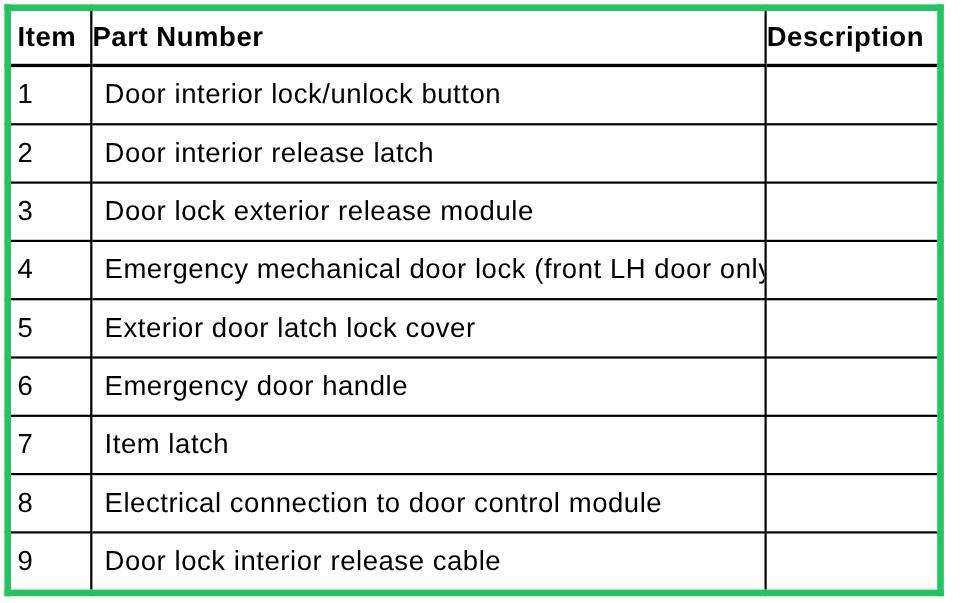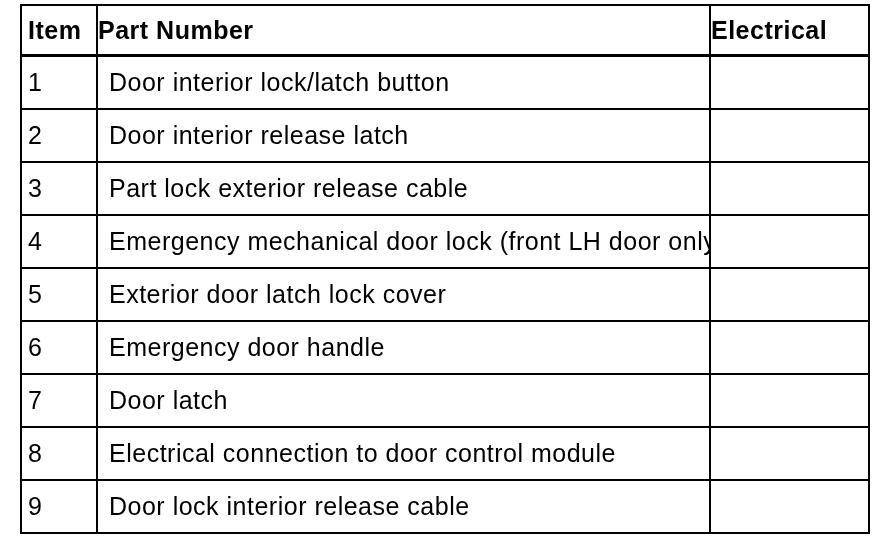--- a/index.html
+++ b/index.html
@@ -11,26 +11,26 @@
     position: relative;
     width: 880px;
     height: 548px;
     background: #ffffff;
     color: #000000;
     font-family: "Liberation Sans", "DejaVu Sans", sans-serif;
     overflow: hidden;
   }
   table.parts {
     position: absolute;
-    left: 20px;
+    left: 4px;
     top: 4px;
     width: 848px;
     border-collapse: collapse;
     table-layout: fixed;
-    border: 1px solid #22c55e;
+    border: 6px solid #22c55e;
   }
   .parts th,
   .parts td {
     border: 2px solid #000000;
     vertical-align: middle;
     padding: 0;
     overflow: hidden;
     white-space: nowrap;
   }
   .parts thead th {
@@ -73,57 +73,57 @@
   <table class="parts">
     <colgroup>
       <col style="width:76px">
       <col style="width:613px">
       <col style="width:159px">
     </colgroup>
     <thead>
       <tr>
         <th class="col-item">Item</th>
         <th class="col-part">Part Number</th>
-        <th class="col-desc">Electrical</th>
+        <th class="col-desc">Description</th>
       </tr>
     </thead>
     <tbody>
       <tr>
         <td class="cell-item">1</td>
-        <td class="cell-part">Door interior lock/latch button</td>
+        <td class="cell-part">Door interior lock/unlock button</td>
         <td class="cell-desc"></td>
       </tr>
       <tr>
         <td class="cell-item">2</td>
         <td class="cell-part">Door interior release latch</td>
         <td class="cell-desc"></td>
       </tr>
       <tr>
         <td class="cell-item">3</td>
-        <td class="cell-part">Part lock exterior release cable</td>
+        <td class="cell-part">Door lock exterior release module</td>
         <td class="cell-desc"></td>
       </tr>
       <tr>
         <td class="cell-item">4</td>
         <td class="cell-part">Emergency mechanical door lock (front LH door only)</td>
         <td class="cell-desc"></td>
       </tr>
       <tr>
         <td class="cell-item">5</td>
         <td class="cell-part">Exterior door latch lock cover</td>
         <td class="cell-desc"></td>
       </tr>
       <tr>
         <td class="cell-item">6</td>
         <td class="cell-part">Emergency door handle</td>
         <td class="cell-desc"></td>
       </tr>
       <tr>
         <td class="cell-item">7</td>
-        <td class="cell-part">Door latch</td>
+        <td class="cell-part">Item latch</td>
         <td class="cell-desc"></td>
       </tr>
       <tr>
         <td class="cell-item">8</td>
         <td class="cell-part">Electrical connection to door control module</td>
         <td class="cell-desc"></td>
       </tr>
       <tr>
         <td class="cell-item">9</td>
         <td class="cell-part">Door lock interior release cable</td>

